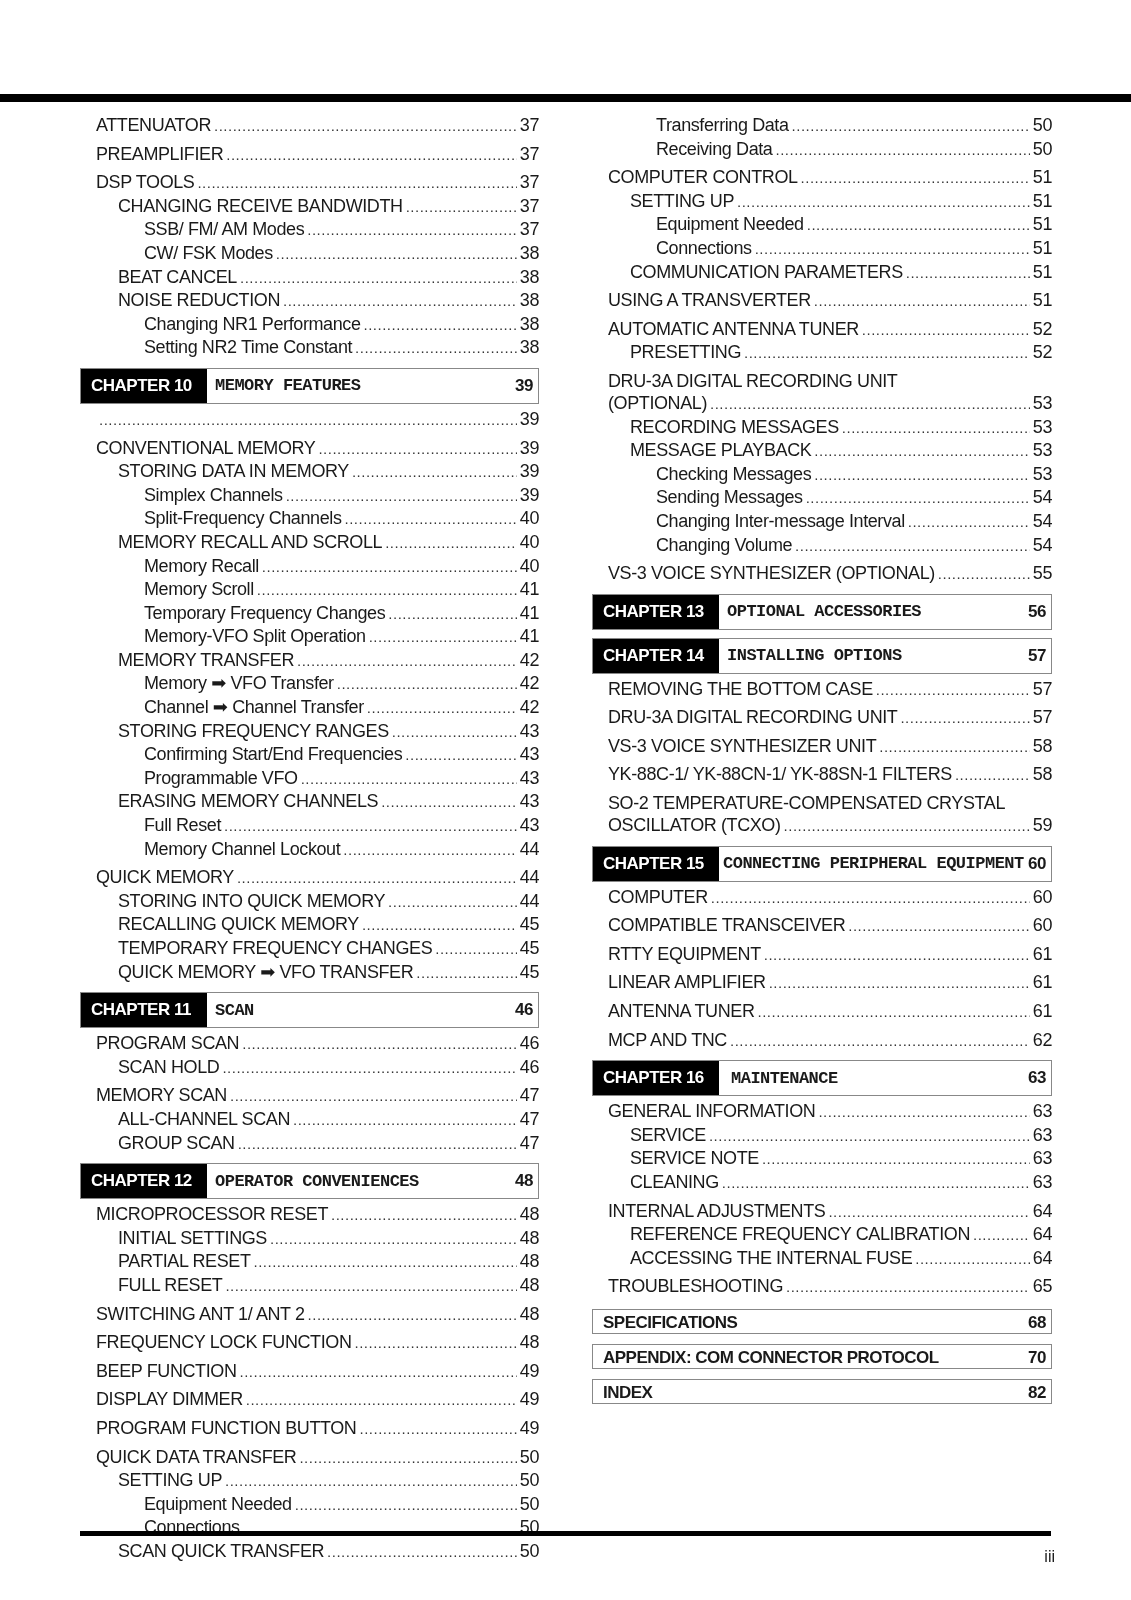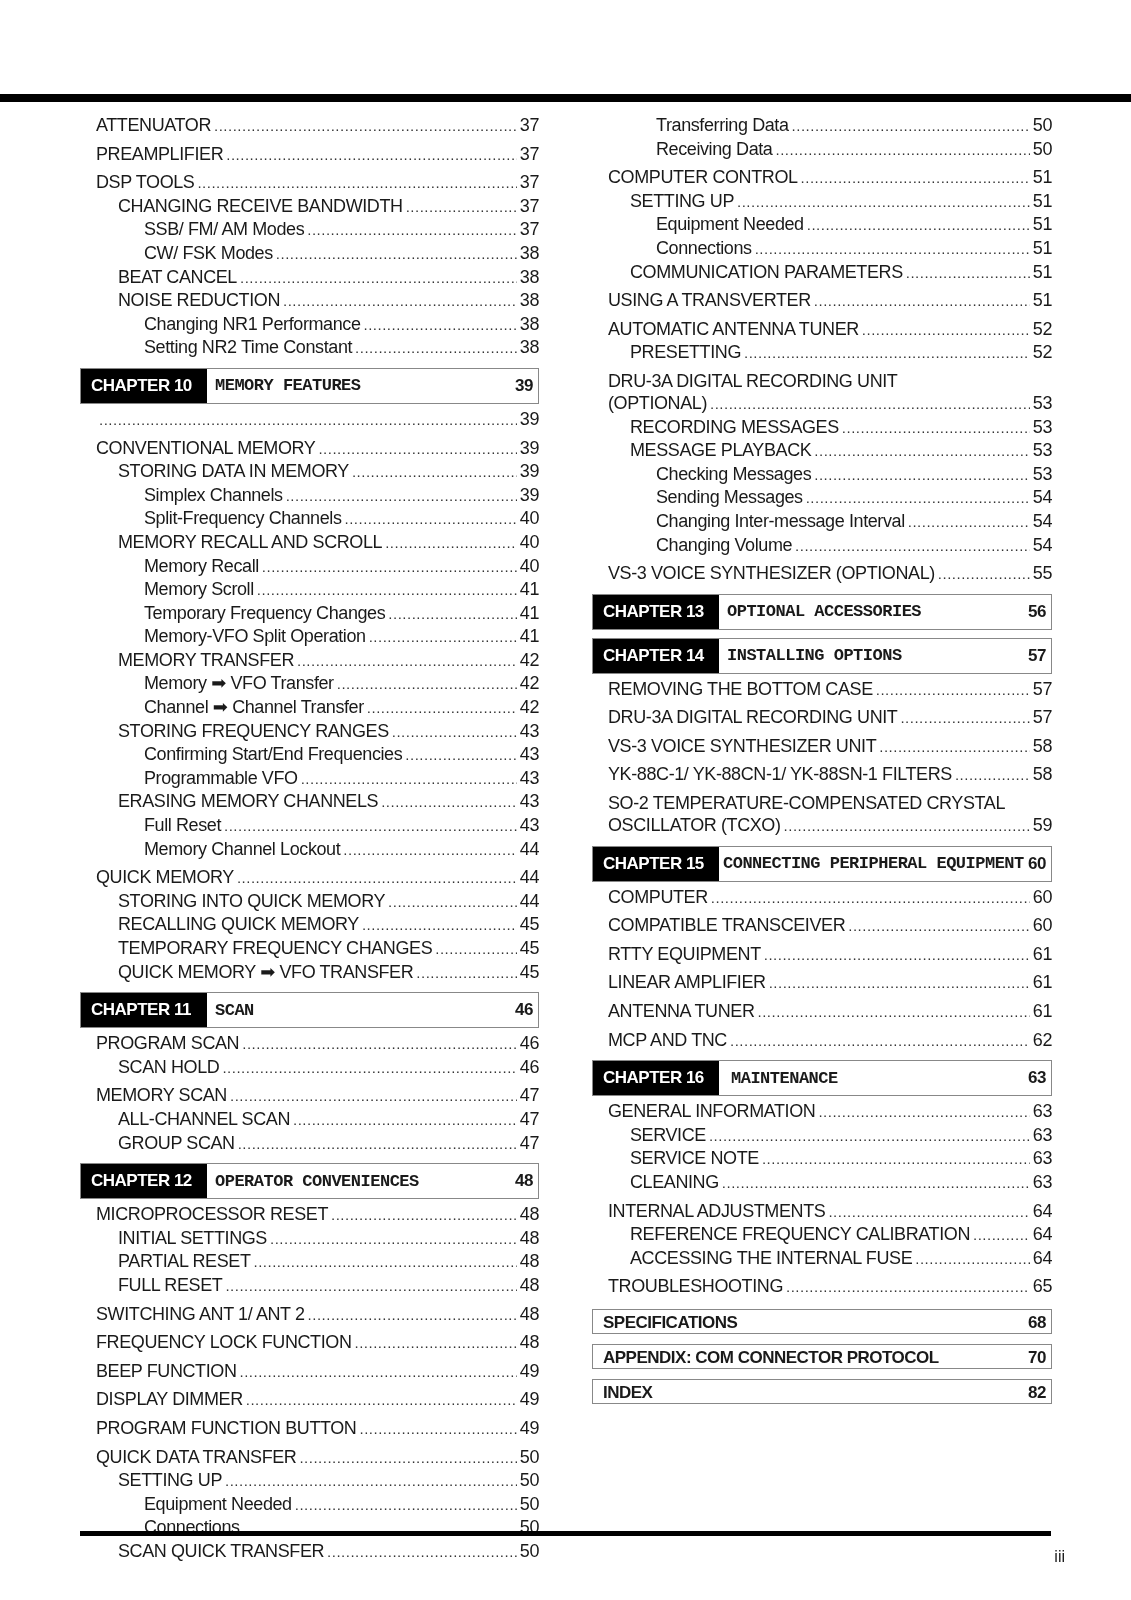--- a/index.html
+++ b/index.html
@@ -1,20 +1,20 @@
 <!DOCTYPE html>
 <html><head>
 <meta charset="utf-8">
 <style>
   html, body { margin: 0; padding: 0; background: #ffffff; }
   body { width: 1131px; height: 1600px; position: relative; overflow: hidden;
          font-family: "Liberation Sans", sans-serif; color: #1a1a1a; }
   .top-rule { position: absolute; left: 0; top: 94px; width: 1131px; height: 8px; background: #000; }
   .bottom-rule { position: absolute; left: 80px; top: 1531px; width: 971px; height: 5px; background: #000; }
-  .page-num { position: absolute; right: 66px; top: 1548px; font-size: 16px; }
+  .page-num { position: absolute; right: 76px; top: 1548px; font-size: 16px; }
   .col { position: absolute; top: 114px; }
   .col-left { left: 80px; width: 459px; }
   .col-right { left: 592px; width: 460px; }
   .entry { display: flex; align-items: baseline; font-size: 18px; line-height: 22.6px;
            letter-spacing: -0.4px; white-space: nowrap; }
   .entry .label { flex: 0 0 auto; }
   .entry .dots { flex: 1 1 auto; overflow: hidden; margin: 0 3px; color: #333; letter-spacing: 0.5px; font-size: 15px; }
   .entry .dots::before { content: "............................................................................................................................................................................................................"; }
   .entry .pg { flex: 0 0 auto; }
   .lvl0 { padding-left: 16px; text-align: center; }

